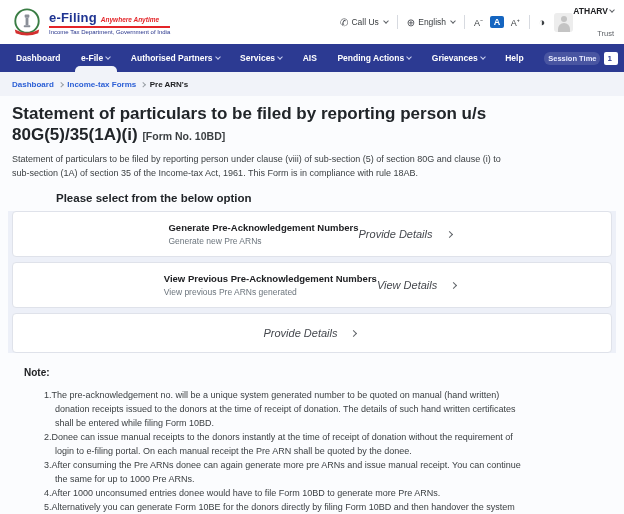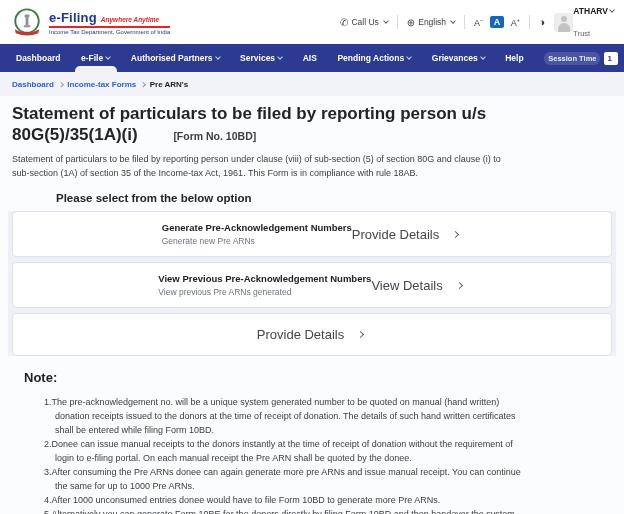--- a/index.html
+++ b/index.html
@@ -1,20 +1,20 @@
 <!DOCTYPE html>
 <html><head>
 <meta charset="utf-8">
 <style>
   * { margin:0; padding:0; box-sizing:border-box; }
   html,body { width:624px; height:514px; overflow:hidden; }
   body { font-family:"Liberation Sans", sans-serif; background:#ffffff; color:#3c4043; position:relative; }
 
   
-  .topbar { height:44px; background:#fff; display:flex; align-items:center; justify-content:space-between; padding:0 10px 0 12px; }
+  .topbar { height:44px; background:#fff; display:flex; align-items:center; justify-content:space-between; padding:0 10px 0 12px;text-align:right; }
   .logo-wrap { display:flex; align-items:center; gap:7px; }
   .emblem { width:30px; height:30px; flex:none; }
   .brand-block { display:flex; flex-direction:column; }
   .brand-line { display:flex; align-items:baseline; gap:4px; border-bottom:2px solid #e42428; padding-bottom:1px; }
   .brand-name { color:#1f3492; font-weight:bold; font-size:13px; letter-spacing:.2px; }
   .brand-tagline { color:#e42428; font-style:italic; font-size:6.5px; font-weight:bold; }
   .brand-sub { color:#27348b; font-size:6px; margin-top:1px; }
 
   .top-actions { display:flex; align-items:center; gap:9px; }
   .top-item { display:flex; align-items:center; gap:3px; font-size:8.5px; color:#3c4043; cursor:pointer; white-space:nowrap; }
@@ -43,34 +43,34 @@
 
   
   .main { background:#fbfcfe; }
   .breadcrumb { background:#f1f3f9; padding:8px 12px 7px; font-size:8px; display:flex; align-items:center; gap:5px; }
   .bc-link { color:#2d60d6; cursor:pointer; font-weight:bold; }
   .bc-sep { display:inline-block; width:3.5px; height:3.5px; border-right:1.2px solid #9aa0a6; border-bottom:1.2px solid #9aa0a6; transform:rotate(-45deg); }
   .bc-current { color:#202124; font-weight:bold; }
 
   .content { padding:8px 12px 0; }
   .page-title { color:#212529; font-size:17px; font-weight:bold; line-height:1.22; max-width:508px; }
-  .title-suffix { font-size:10.5px; color:#3c4043; font-weight:bold;margin-left:31px; }
+  .title-suffix { font-size:10.5px; color:#3c4043; font-weight:bold; }
   .page-desc { margin-top:8px; font-size:9px; line-height:1.5; color:#3c4043; max-width:502px; }
   .select-heading { margin-top:12px; font-size:11.5px; font-weight:bold; color:#212529;margin-left:44px; }
 
   .cards { margin-top:7px; background:#edf0f8; display:flex; flex-direction:column; gap:5px; margin-left:-4px; margin-right:-4px; padding:0 4px; }
   .card { background:#fff; border:1px solid #dfe2ea; border-radius:4px; display:flex; align-items:center; justify-content:center; padding:10px 14px; cursor:pointer; }
   .card-title { font-size:9.5px; font-weight:bold; color:#202124; }
   .card-sub { font-size:8.5px; color:#6c757d; margin-top:3px; }
   .card-action { display:flex; align-items:center; gap:14px; flex:none; padding-right:4px; }
-  .card-action-label { font-size:13px; color:#44474d; }
+  .card-action-label { font-size:11px; color:#44474d;font-style:italic; }
   .chev-right { display:inline-block; width:5px; height:5px; border-right:1.4px solid #5f6368; border-bottom:1.4px solid #5f6368; transform:rotate(-45deg); }
 
   .note-section { padding:14px 12px 0; }
-  .note-label { font-size:13px; font-weight:bold; color:#202124; }
+  .note-label { font-size:10px; font-weight:bold; color:#202124; }
   .note-list { margin:11px 0 0 20px; list-style:none; counter-reset:noteitem; max-width:478px; }
   .note-list li { counter-increment:noteitem; font-size:9px; line-height:1.55; color:#3c4043; padding-left:11px; text-indent:-11px; }
   .note-list li::before { content:counter(noteitem) "."; }
 </style>
 </head>
 <body>
 
 <header class="topbar">
   <div class="logo-wrap">
     <svg class="emblem" viewBox="0 0 32 32">

